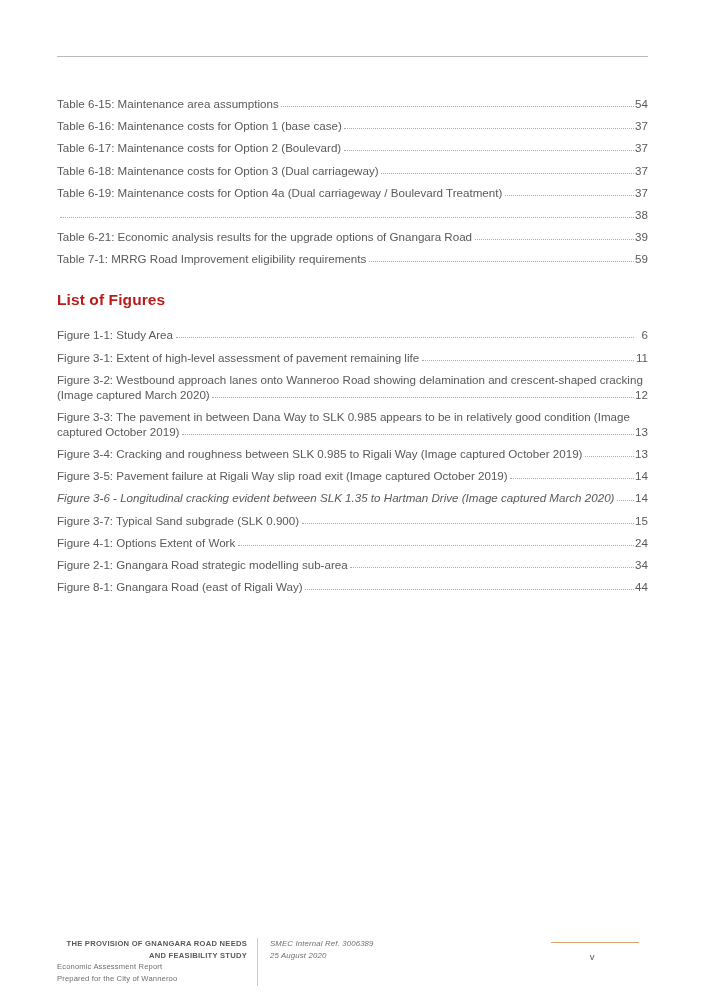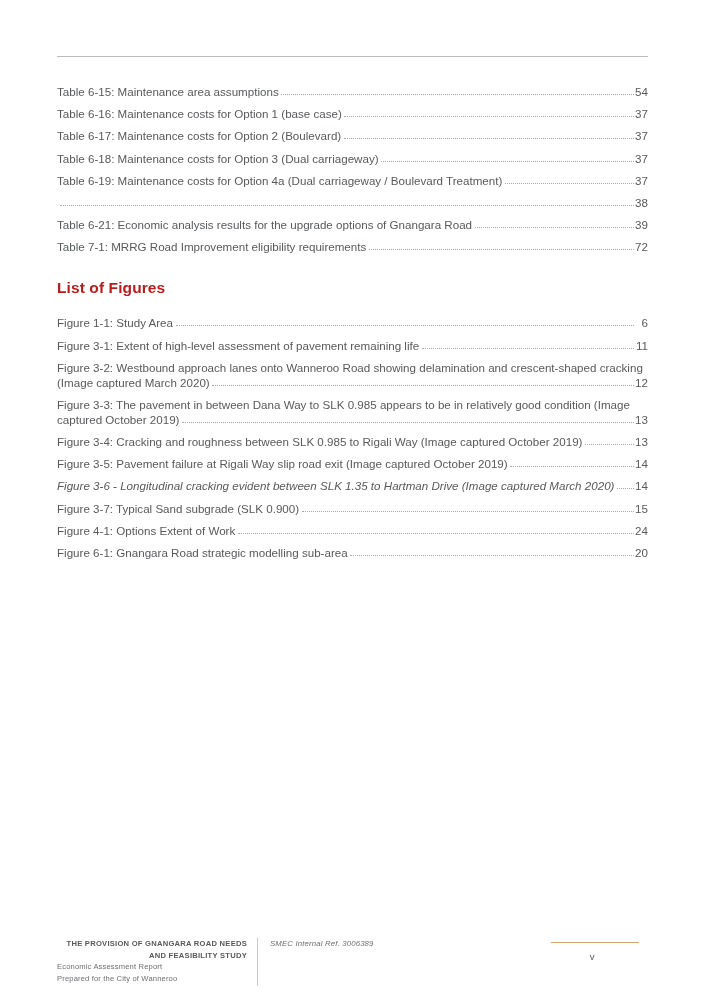--- a/index.html
+++ b/index.html
@@ -31,21 +31,21 @@
     top: 56px;
     width: 591px;
     height: 0;
     border-top: 1.4px solid #b9bbbd;
   }
 
   
   .content {
     position: absolute;
     left: 57px;
-    top: 84px;
+    top: 96px;
     width: 591px;
   }
 
   
   .toc-entry {
     display: flex;
     align-items: flex-end;
     font-size: 11.6px;
     line-height: 15px;
     color: #58595b;
@@ -220,21 +220,21 @@
           <span class="toc-page">38</span>
         </div>
         <div class="toc-entry">
           <span class="toc-text">Table 6-21: Economic analysis results for the upgrade options of Gnangara Road</span>
           <span class="toc-leader"></span>
           <span class="toc-page">39</span>
         </div>
         <div class="toc-entry">
           <span class="toc-text">Table 7-1: MRRG Road Improvement eligibility requirements</span>
           <span class="toc-leader"></span>
-          <span class="toc-page">72</span>
+          <span class="toc-page">59</span>
         </div>
       </div>
 
     <div class="section-heading">List of Figures</div>
 
     <div class="figures-block" id="figures-list">
         <div class="toc-entry">
           <span class="toc-text">Figure 1-1:  Study Area</span>
           <span class="toc-leader"></span>
           <span class="toc-page">6</span>
@@ -279,38 +279,44 @@
           <span class="toc-text">Figure 3-7: Typical Sand subgrade (SLK 0.900)</span>
           <span class="toc-leader"></span>
           <span class="toc-page">15</span>
         </div>
         <div class="toc-entry">
           <span class="toc-text">Figure 4-1: Options Extent of Work</span>
           <span class="toc-leader"></span>
           <span class="toc-page">24</span>
         </div>
         <div class="toc-entry">
-          <span class="toc-text">Figure 6-1: Gnangara Road strategic modelling sub-area</span>
-          <span class="toc-leader"></span>
-          <span class="toc-page">20</span>
+          <span class="toc-text">Figure 2-1: Gnangara Road strategic modelling sub-area</span>
+          <span class="toc-leader"></span>
+          <span class="toc-page">34</span>
+        </div>
+        <div class="toc-entry">
+          <span class="toc-text">Figure 8-1: Gnangara Road (east of Rigali Way)</span>
+          <span class="toc-leader"></span>
+          <span class="toc-page">44</span>
         </div>
       </div>
 
   </div>
 
   <div class="footer">
     <div class="footer-cols">
       <div class="footer-col-1">
         <div class="footer-title">THE PROVISION OF GNANGARA ROAD NEEDS AND FEASIBILITY STUDY</div>
         <div class="footer-sub">Economic Assessment Report</div>
         <div class="footer-sub">Prepared for the City of Wanneroo</div>
       </div>
       <div class="footer-divider"></div>
       <div class="footer-col-2">
         <div class="footer-ref">SMEC Internal Ref. 3006389</div>
+        <div class="footer-ref">25 August 2020</div>
       </div>
       <div class="footer-col-3">
         <div class="page-rule"></div>
         <div class="page-number">v</div>
       </div>
     </div>
   </div>
 
 </div>
 

